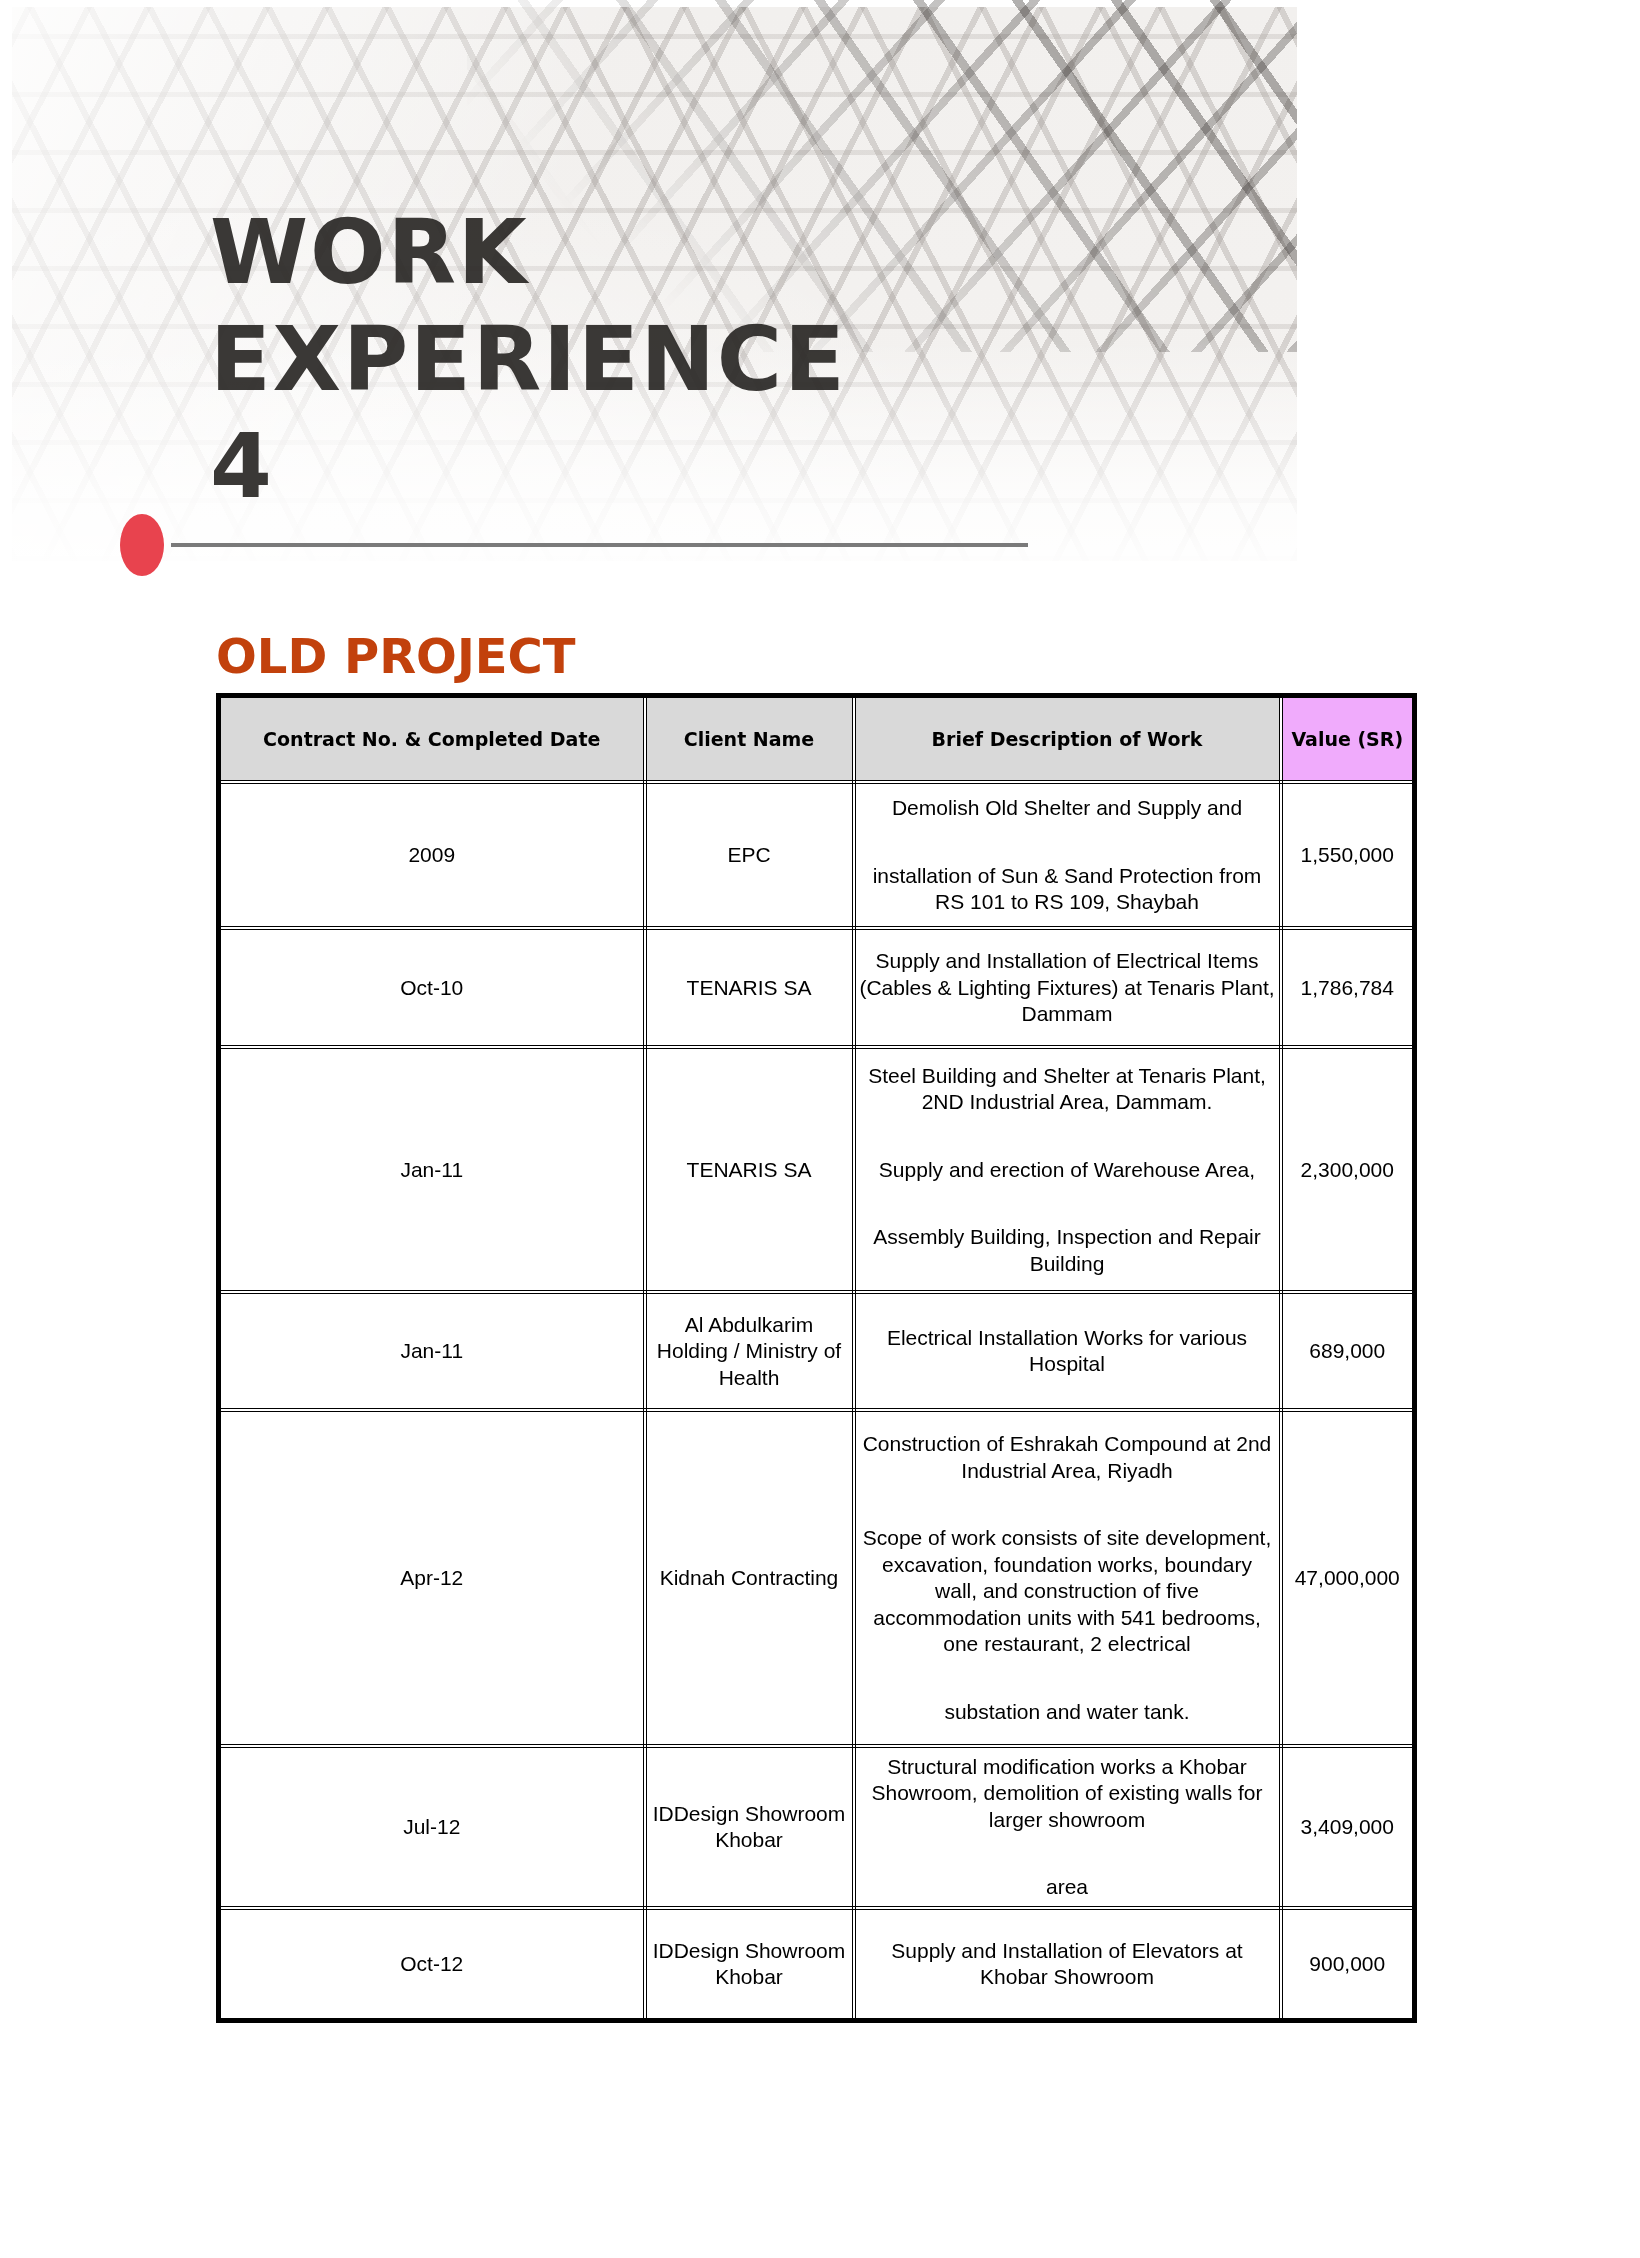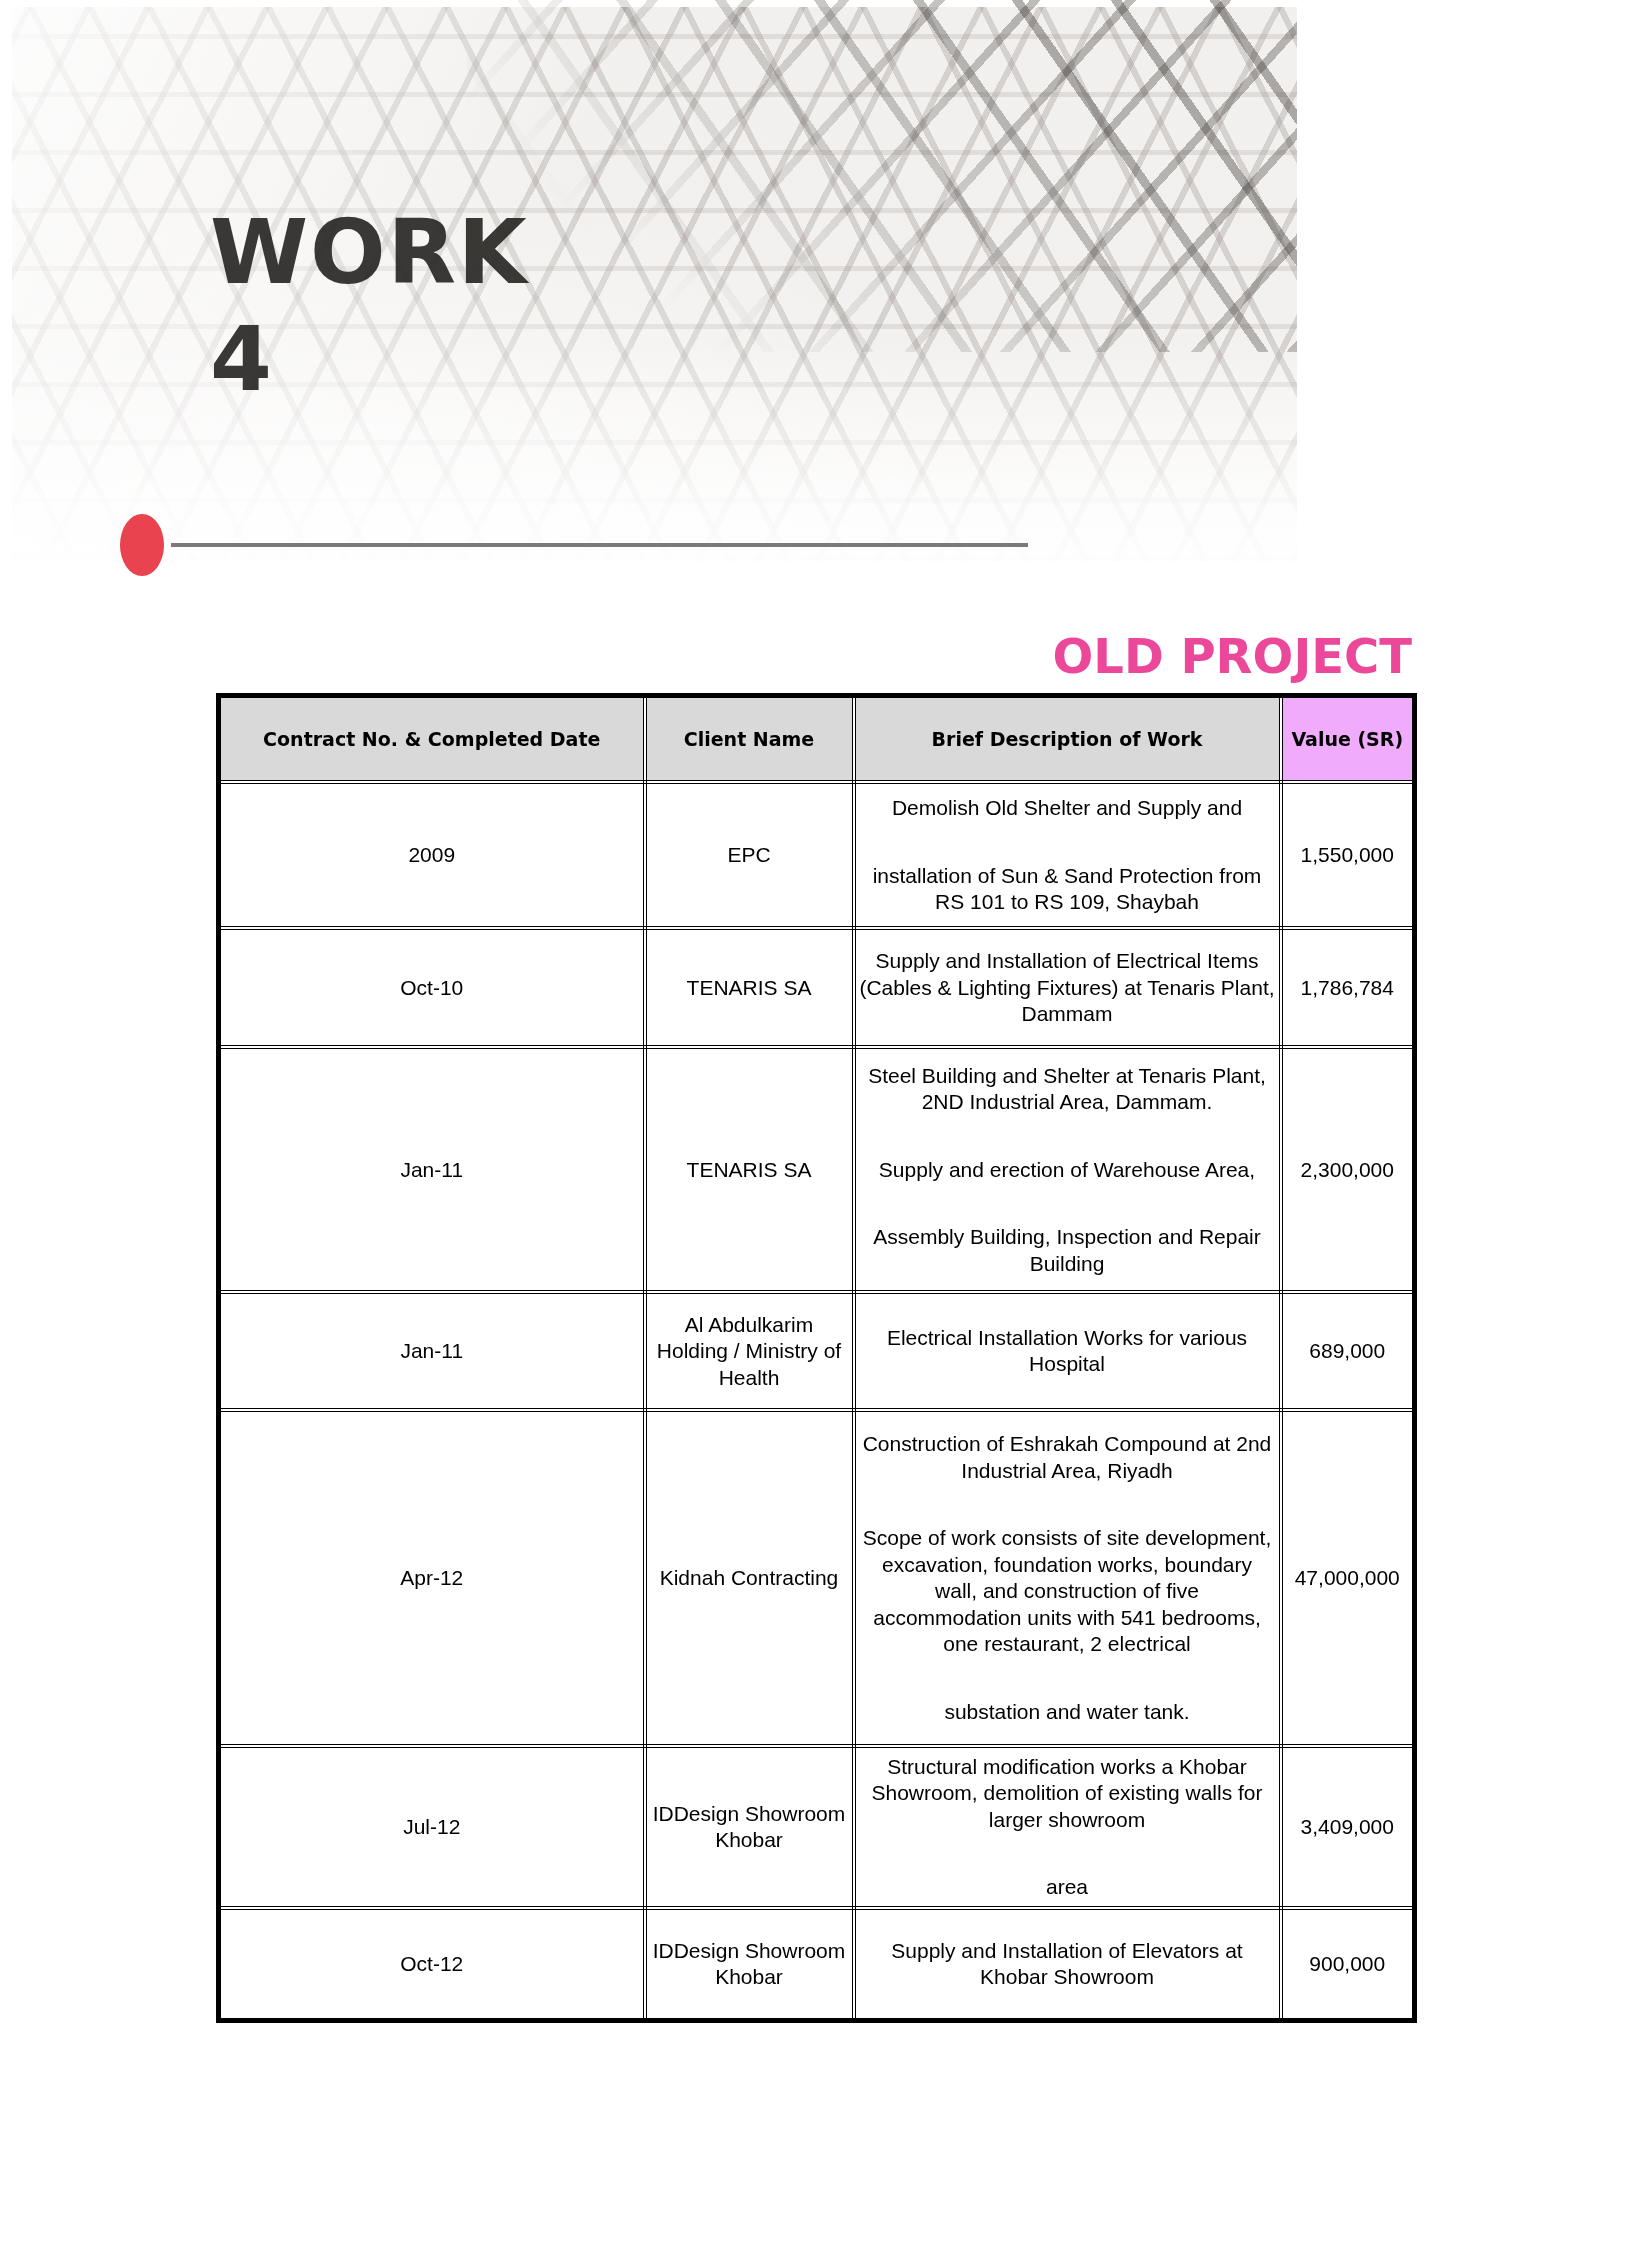--- a/index.html
+++ b/index.html
@@ -55,25 +55,25 @@
     flex:0 0 auto;
   }
   .divider-line{
     height:3.5px;background:#7a7a7a;flex:1 1 auto;margin-left:7px;
   }
 
   
   .content{position:absolute;left:216px;top:582px;width:1196px;}
   .section-title{
     margin:46px 0 8.8px 0;
-    text-align:right;
+    text-align:left;
     font-family:"DejaVu Sans", sans-serif;
     font-weight:bold;
     font-size:48px;
-    color:#ec4899;
+    color:#c2410c;
   }
 
   table.projects{
     border-collapse:collapse;
     table-layout:fixed;
     width:1196px;
     border:5.3px solid #000;
   }
   .projects th, .projects td{
     border:4.4px double #000;
@@ -109,20 +109,21 @@
 </style>
 </head>
 <body>
 
 <div class="hero">
   <div class="hero-pattern"></div>
   <div class="hero-pattern-dark"></div>
   <div class="hero-fade"></div>
   <div class="hero-title">
     <div>WORK</div>
+    <div>EXPERIENCE</div>
     <div>4</div>
   </div>
   <div class="hero-rule">
     <div class="accent-dot" style="background-color: rgb(232, 67, 78);"></div>
     <div class="divider-line" style="background-color: rgb(122, 122, 122);"></div>
   </div>
 </div>
 
 <div class="content">
   <h2 class="section-title">OLD PROJECT</h2>

